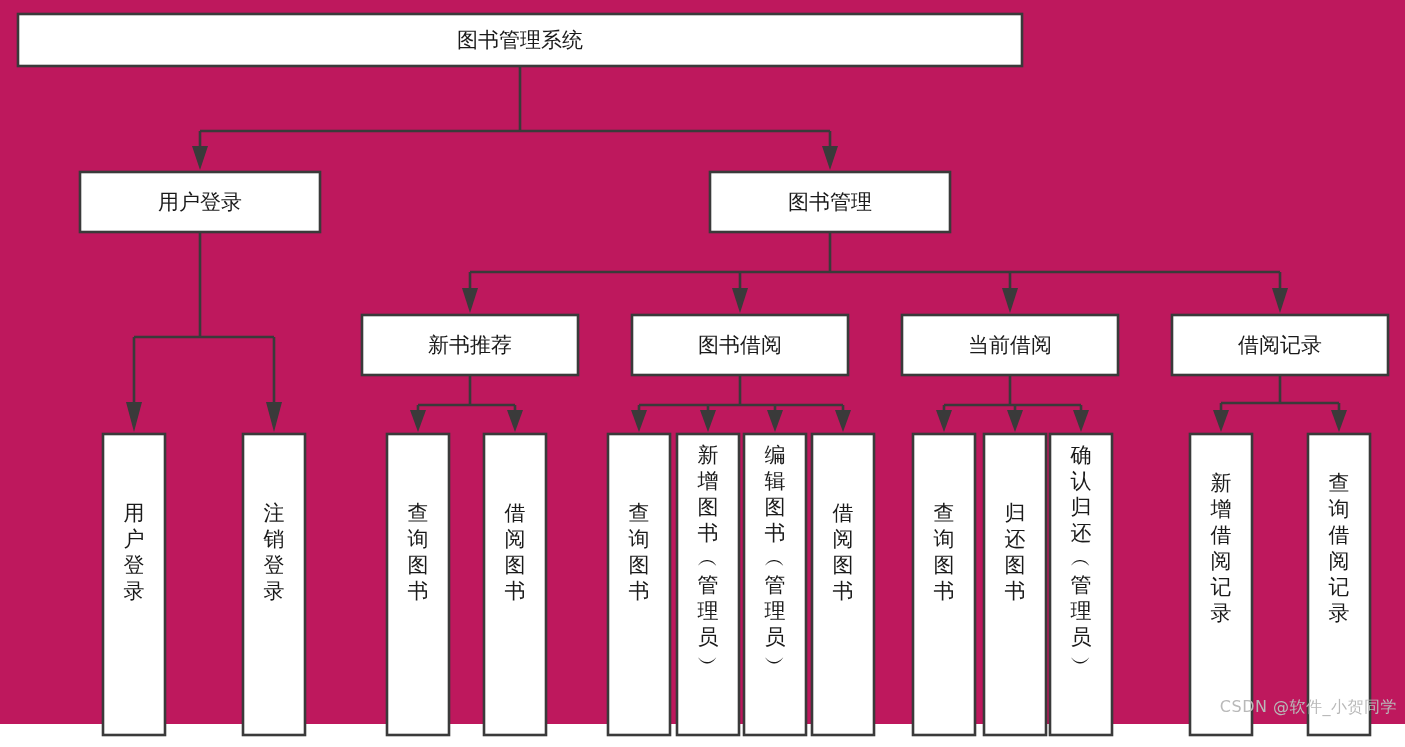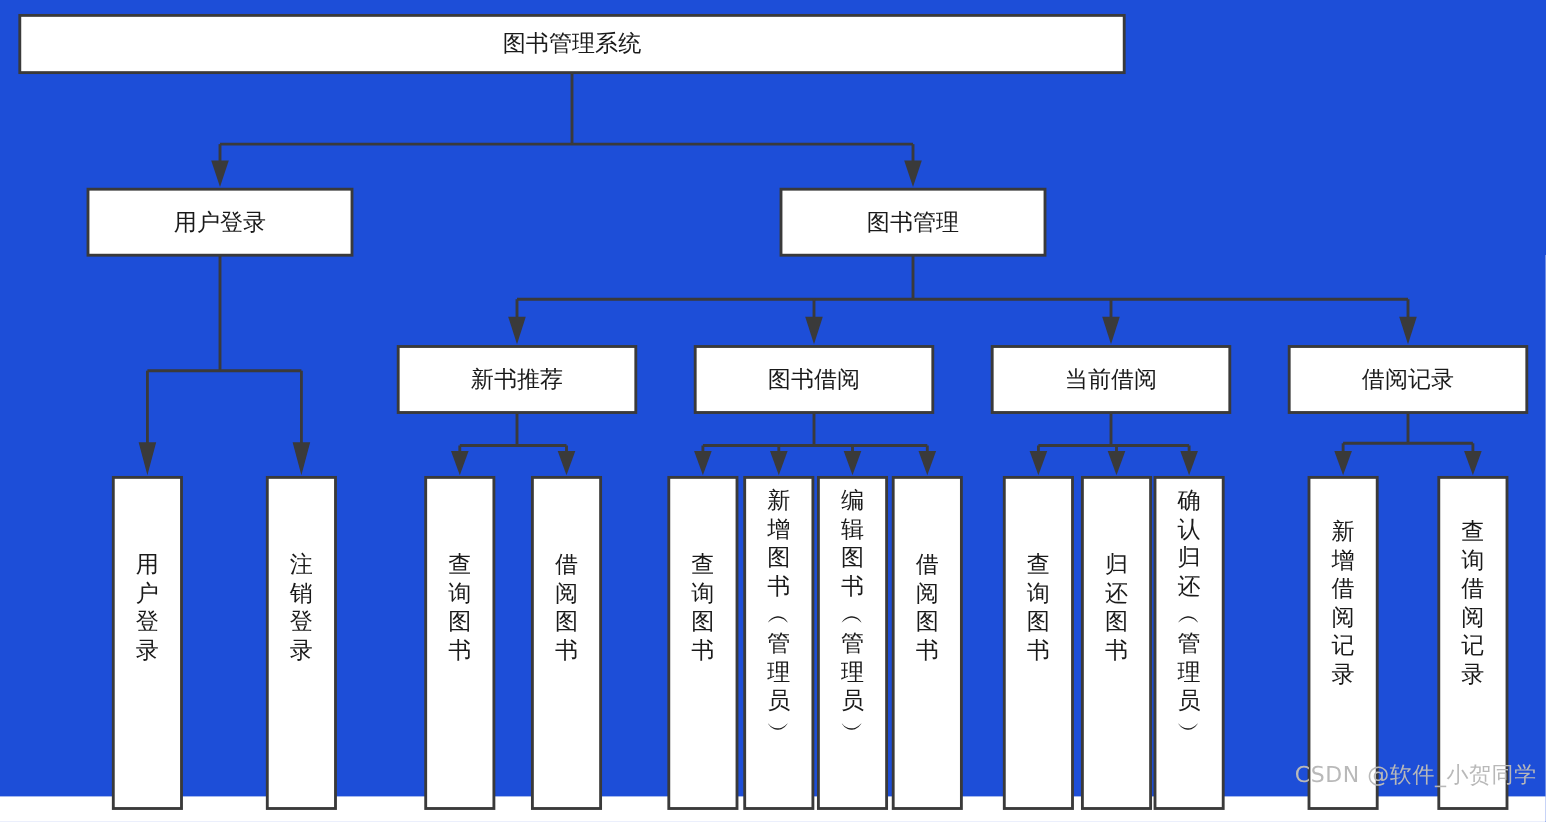--- a/index.html
+++ b/index.html
@@ -10,21 +10,21 @@
   body {
     width: 1405px;
     height: 747px;
     font-family: "Liberation Sans", "DejaVu Sans", sans-serif;
     overflow: hidden;
   }
   #diagram-root {
     position: relative;
     width: 1405px;
     height: 724px;
-    background: #1d4ed8;
+    background: #be185d;
   }
   svg.diagram-canvas {
     position: absolute;
     top: 0;
     left: 0;
     width: 1405px;
     height: 747px;
     display: block;
   }
   .node-box {
@@ -53,21 +53,21 @@
     font-family: "DejaVu Sans", "Liberation Sans", sans-serif;
     font-size: 21px;
     fill: #1a1a1a;
     text-anchor: middle;
   }
   .watermark {
     position: absolute;
     right: 8px;
     bottom: 6px;
     font-family: "DejaVu Sans", "Liberation Sans", sans-serif;
-    font-size: 20px;
+    font-size: 16px;
     color: #b9b9b9;
     letter-spacing: 0.5px;
     white-space: nowrap;
     pointer-events: none;
   }
 </style>
 </head>
 <body>
 
 <div id="diagram-root">

